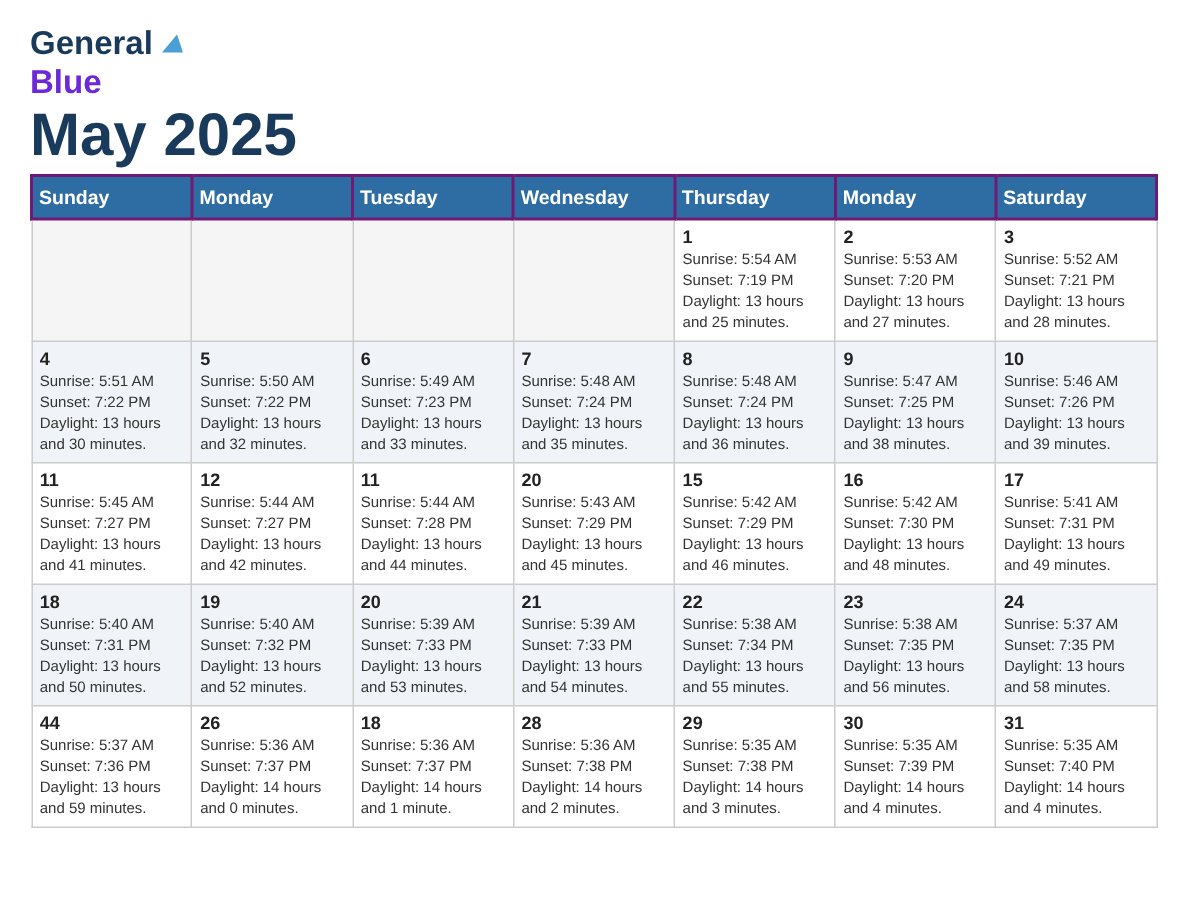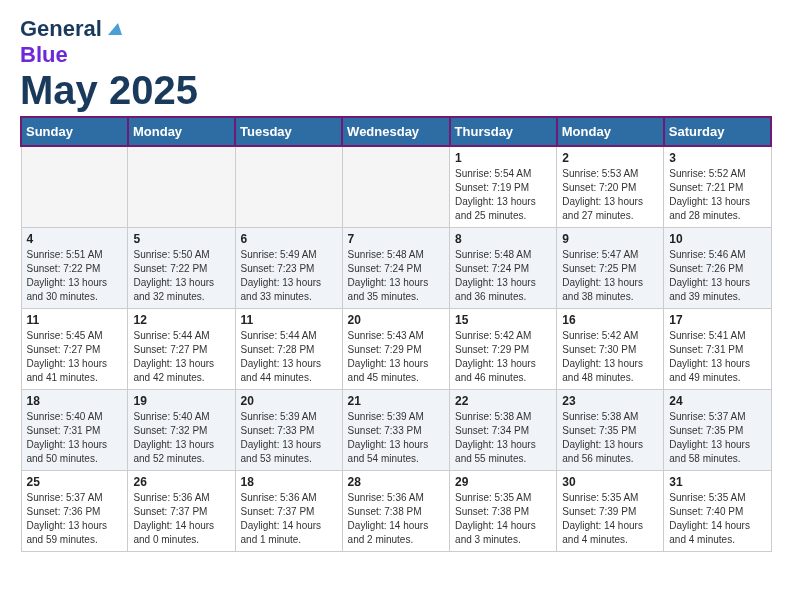--- a/index.html
+++ b/index.html
@@ -221,21 +221,21 @@
         <td><span class="day-number">23</span><span class="day-info" style="white-space: pre-line;">Sunrise: 5:38 AM
 Sunset: 7:35 PM
 Daylight: 13 hours
 and 56 minutes.</span></td>
         <td><span class="day-number">24</span><span class="day-info" style="white-space: pre-line;">Sunrise: 5:37 AM
 Sunset: 7:35 PM
 Daylight: 13 hours
 and 58 minutes.</span></td>
       </tr>
       <tr class="row-bg-1">
-        <td><span class="day-number">25</span><span class="day-info" style="white-space: pre-line;">Sunrise: 5:37 AM
+        <td><span class="day-number">44</span><span class="day-info" style="white-space: pre-line;">Sunrise: 5:37 AM
 Sunset: 7:36 PM
 Daylight: 13 hours
 and 59 minutes.</span></td>
         <td><span class="day-number">26</span><span class="day-info" style="white-space: pre-line;">Sunrise: 5:36 AM
 Sunset: 7:37 PM
 Daylight: 14 hours
 and 0 minutes.</span></td>
         <td><span class="day-number">18</span><span class="day-info" style="white-space: pre-line;">Sunrise: 5:36 AM
 Sunset: 7:37 PM
 Daylight: 14 hours

